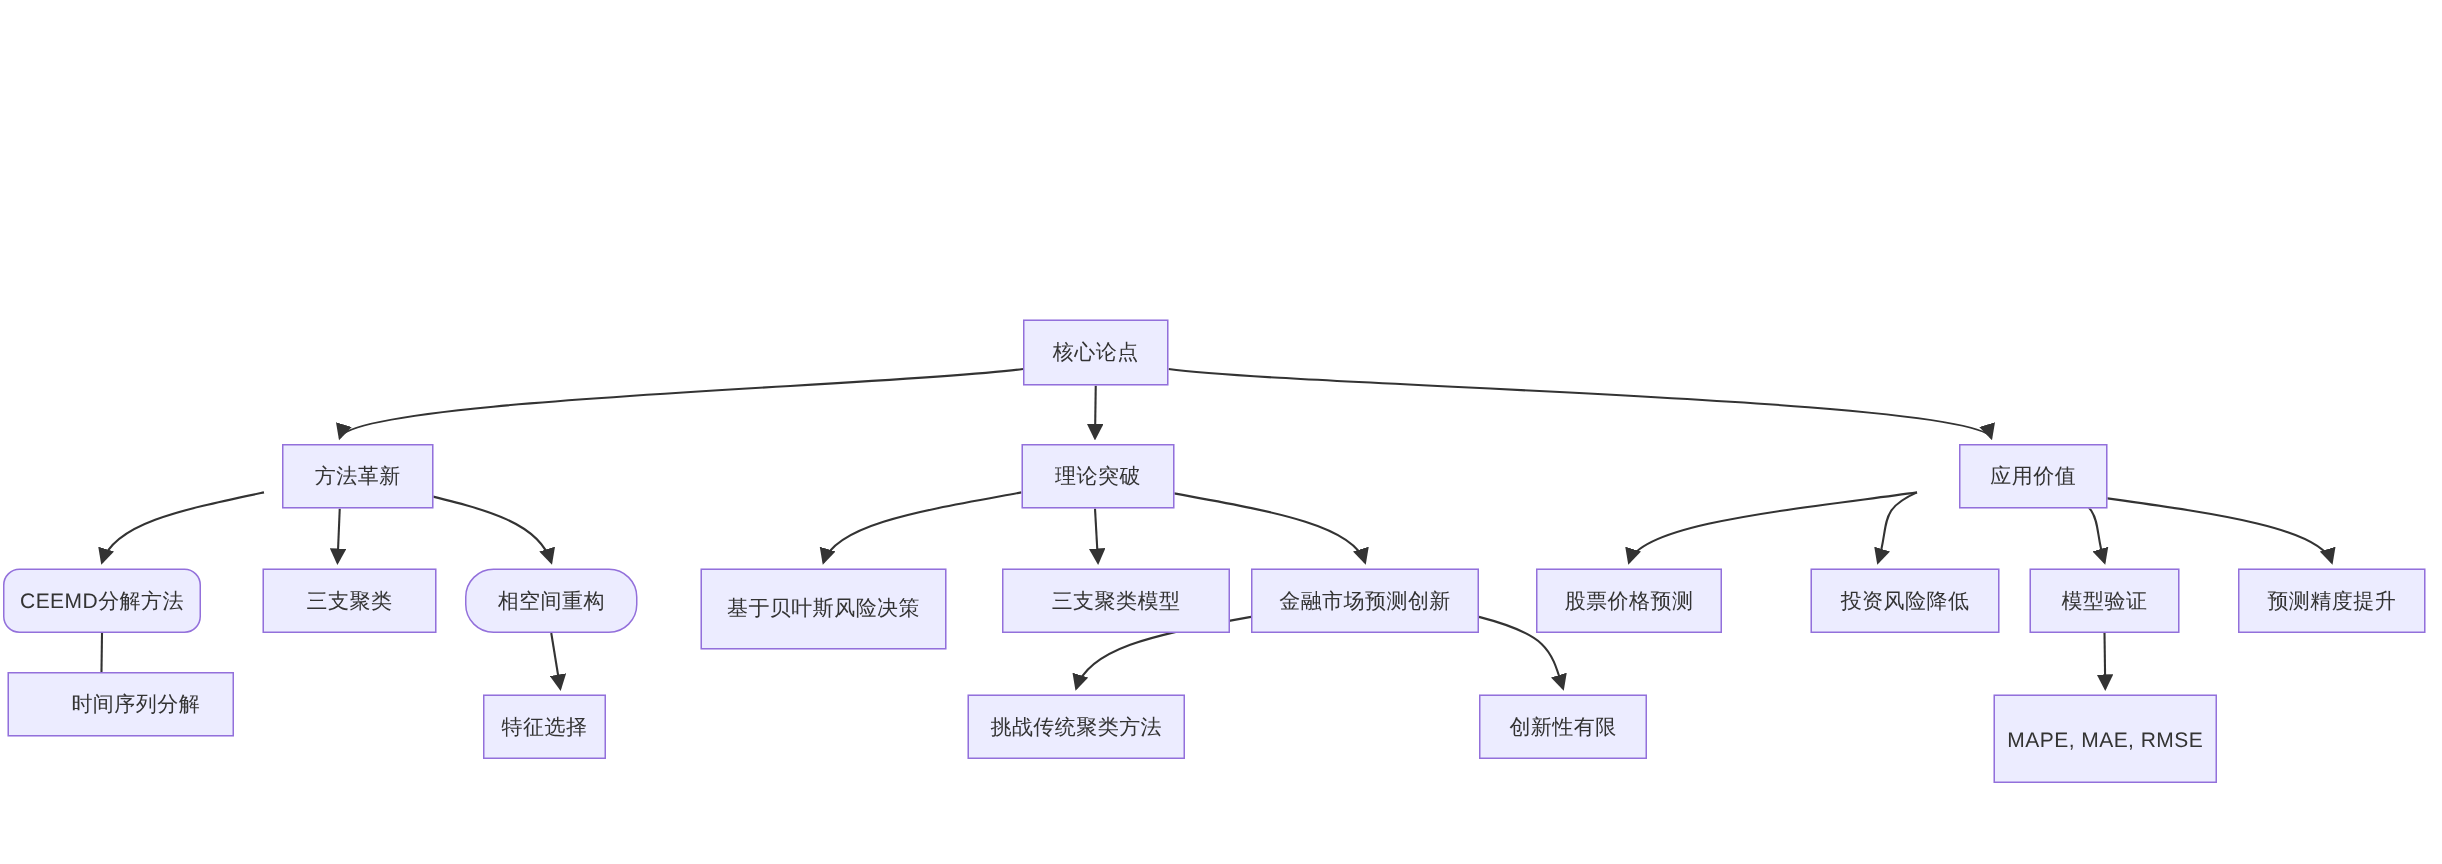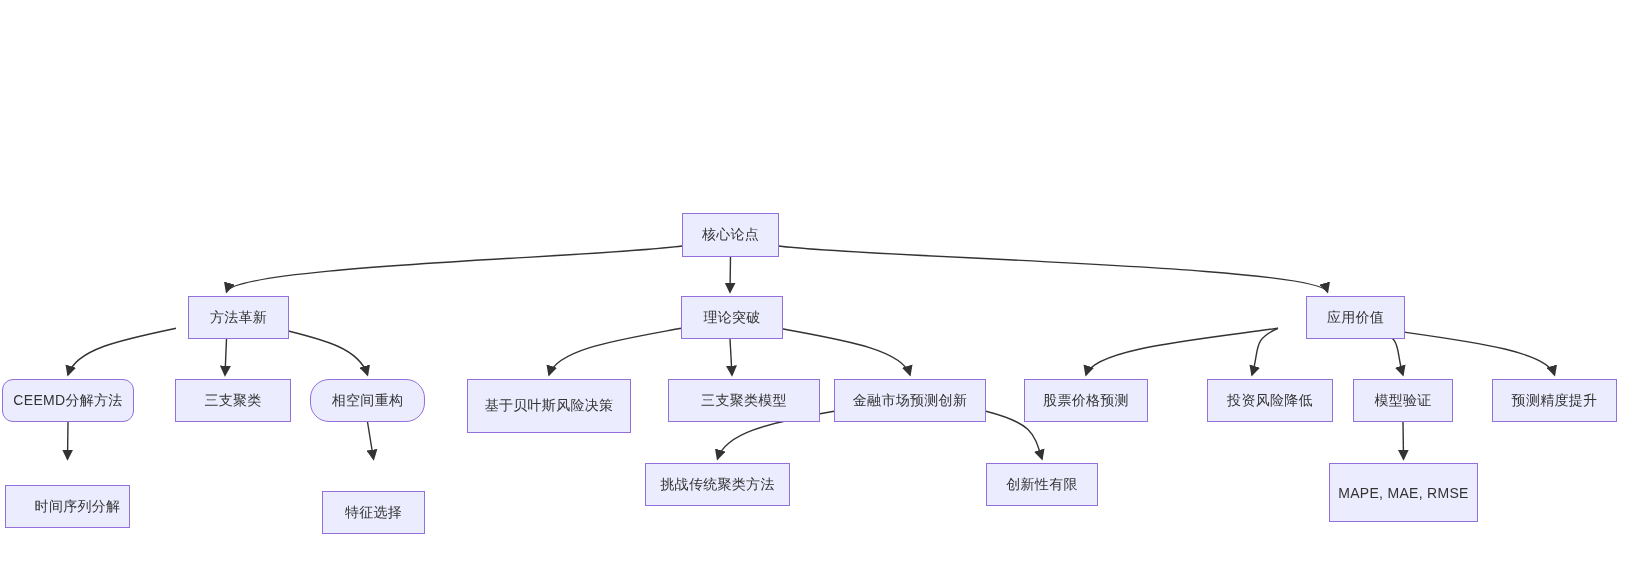--- a/index.html
+++ b/index.html
@@ -71,19 +71,19 @@
       <div class="node" style="left: 2px; top: 379px; width: 132px; height: 43px; border-radius: 11px;">CEEMD分解方法</div>
       <div class="node" style="left: 175px; top: 379px; width: 116px; height: 43px;">三支聚类</div>
       <div class="node" style="left: 310px; top: 379px; width: 115px; height: 43px; border-radius: 19px;">相空间重构</div>
       <div class="node" style="left: 467px; top: 379px; width: 164px; height: 54px;">基于贝叶斯风险决策</div>
       <div class="node" style="left: 668px; top: 379px; width: 152px; height: 43px;">三支聚类模型</div>
       <div class="node" style="left: 834px; top: 379px; width: 152px; height: 43px;">金融市场预测创新</div>
       <div class="node" style="left: 1024px; top: 379px; width: 124px; height: 43px;">股票价格预测</div>
       <div class="node" style="left: 1189px; top: 379px; width: 126px; height: 43px; margin-left: 18px;">投资风险降低</div>
       <div class="node" style="left: 1353px; top: 379px; width: 100px; height: 43px;">模型验证</div>
       <div class="node" style="left: 1492px; top: 379px; width: 125px; height: 43px;">预测精度提升</div>
-      <div class="node" style="left: 5px; top: 485px; width: 125px; height: 43px; padding-left: 20px;">时间序列分解</div>
-      <div class="node" style="left: 322px; top: 463px; width: 103px; height: 43px; margin-top: 28px;">特征选择</div>
+      <div class="node" style="left: 5px; top: 448px; width: 151px; height: 43px; padding-left: 20px;">时间序列分解</div>
+      <div class="node" style="left: 322px; top: 463px; width: 82px; height: 43px;">特征选择</div>
       <div class="node" style="left: 645px; top: 463px; width: 145px; height: 43px;">挑战传统聚类方法</div>
       <div class="node" style="left: 986px; top: 463px; width: 112px; height: 43px;">创新性有限</div>
       <div class="node" style="left: 1329px; top: 463px; width: 149px; height: 59px;">MAPE, MAE, RMSE</div>
     </div>
 </div>
 
 </body></html>

